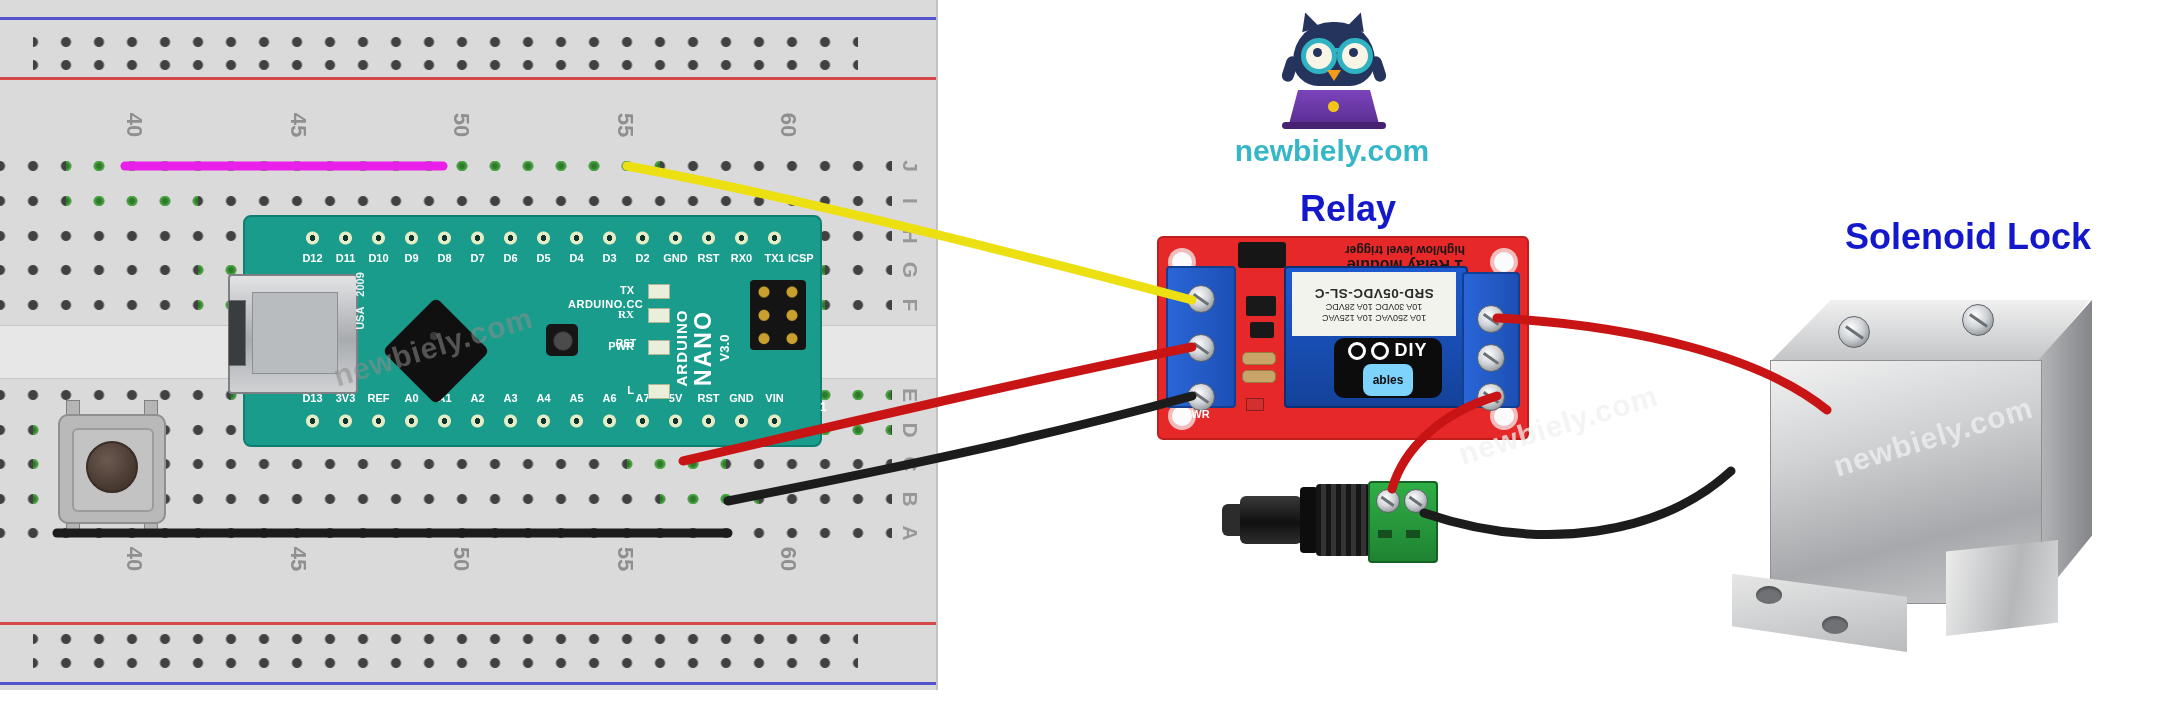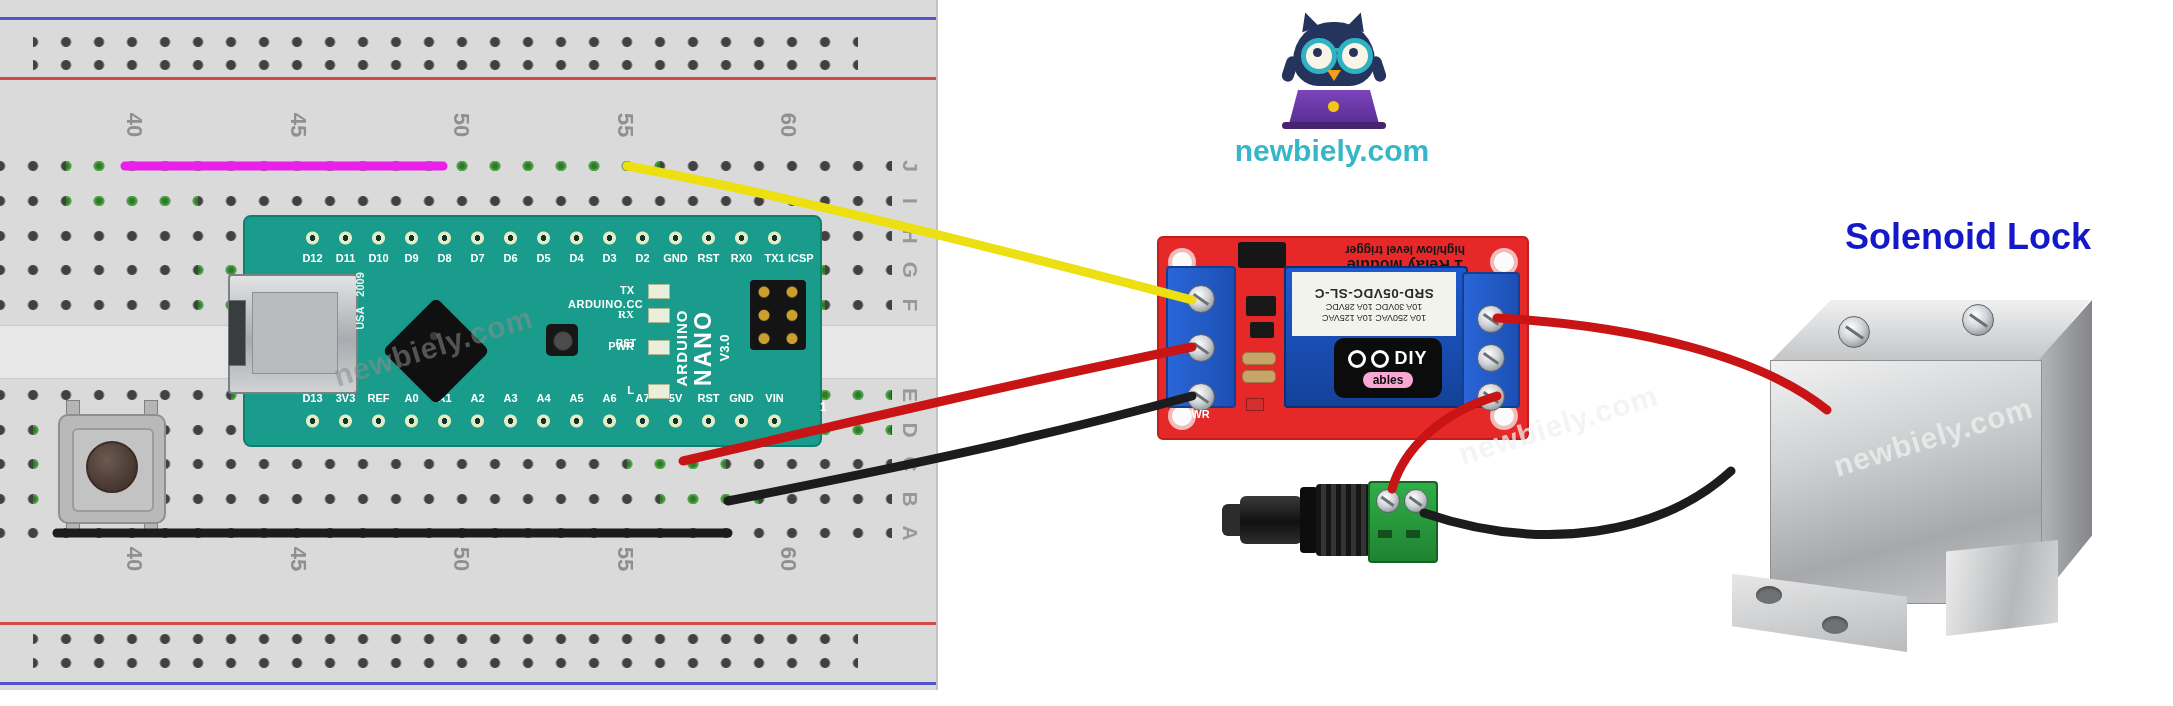--- a/index.html
+++ b/index.html
@@ -63,22 +63,22 @@
   #relay-sticker{left:1292px;top:272px;width:164px;height:64px;background:#f3f3ee;
                  display:flex;flex-direction:column;justify-content:center;transform:rotate(180deg);
                  text-align:center;color:#2a2a2a;}
   .rl-line{display:block;font-size:9px;line-height:1.2;}
   .rl-line:last-child{font-size:13.5px;font-weight:bold;letter-spacing:.5px;}
   #diy-box{left:1334px;top:338px;width:108px;height:60px;background:#0c0c0c;border-radius:10px;
            display:flex;flex-direction:column;align-items:center;justify-content:center;gap:3px;}
   .diy-row{display:flex;align-items:center;gap:5px;}
   .goggle{width:12px;height:12px;border:3px solid #fff;border-radius:50%;}
   #diy-text{color:#fff;font-size:18px;font-weight:bold;letter-spacing:1px;}
-  #ables-pill{background:#f9a8d4;color:#0c0c0c;font-size:12px;font-weight:bold;
-              padding:0 10px;border-radius:8px;height:16px;line-height:16px;}
+  #ables-pill{background:#7dd3fc;color:#0c0c0c;font-size:12px;font-weight:bold;
+              padding:8px 10px;border-radius:8px;height:16px;line-height:16px;}
   .smd{background:#191919;border-radius:2px;}
   .resistor{background:#c9a469;border:1px solid #9a7a43;border-radius:5px;}
 
   
   #adp-green{left:1368px;top:481px;width:66px;height:78px;
              background:linear-gradient(180deg,#2fae46,#1f8332);border:2px solid #156323;border-radius:4px;}
   .adp-slot{width:14px;height:8px;background:#14501f;}
 
   
   #sol-top{left:1770px;top:300px;width:320px;height:62px;
@@ -346,15 +346,16 @@
   <div class="abs" style="left:1337px;top:38px;width:26px;height:26px;border:5px solid #2fb3c3;background:#f8f4e6;border-radius:50%;"></div>
   <div class="abs" style="left:1331px;top:48px;width:8px;height:4px;background:#2fb3c3;"></div>
   <div class="abs" style="left:1313px;top:48px;width:9px;height:9px;background:#24345c;border-radius:50%;"></div>
   <div class="abs" style="left:1349px;top:48px;width:9px;height:9px;background:#24345c;border-radius:50%;"></div>
   <div class="abs" style="left:1327px;top:70px;width:0;height:0;border-left:7px solid transparent;border-right:7px solid transparent;border-top:11px solid #f49d1d;"></div>
   <div class="abs" style="left:1289px;top:90px;width:90px;height:34px;background:linear-gradient(180deg,#7b44bb,#5a2e92);clip-path:polygon(10% 0%,90% 0%,100% 100%,0% 100%);"></div>
   <div class="abs" style="left:1328px;top:101px;width:11px;height:11px;background:#f5c51c;border-radius:50%;"></div>
   <div class="abs" style="left:1282px;top:122px;width:104px;height:7px;background:#482272;border-radius:4px;"></div>
   <div class="abs" id="logo-text">newbiely.com</div>
 
+  <div class="abs big-label" style="left:1253px;top:188px;width:190px;">Relay</div>
   <div class="abs big-label" style="left:1808px;top:216px;width:320px;">Solenoid Lock</div>
 
 </div>
 
 </body></html>

